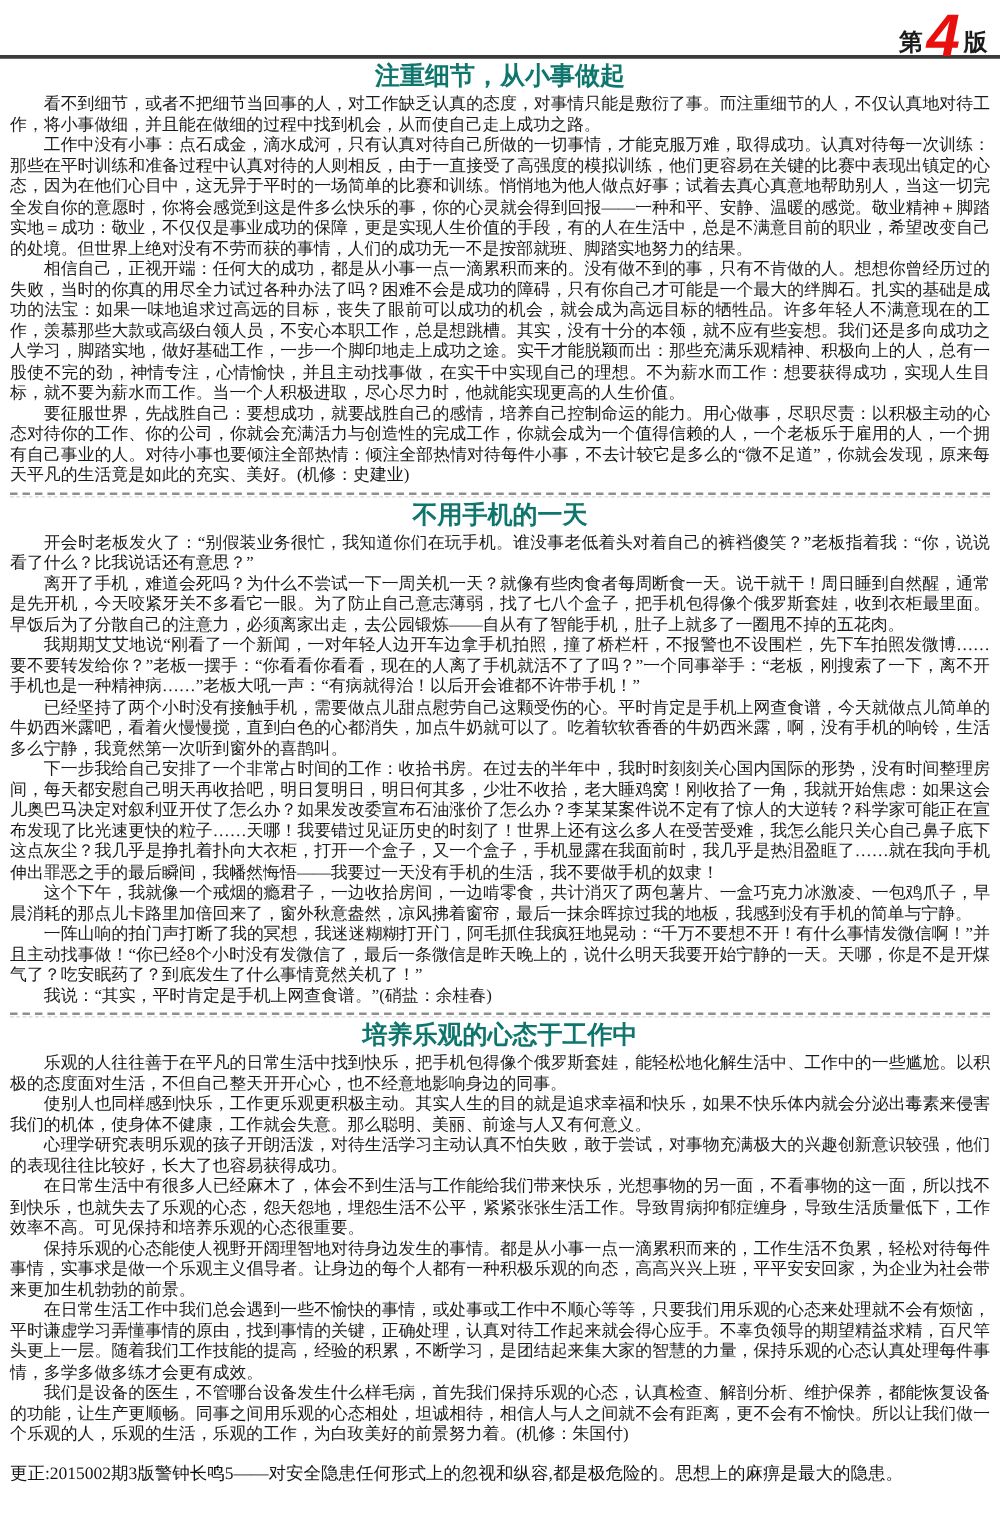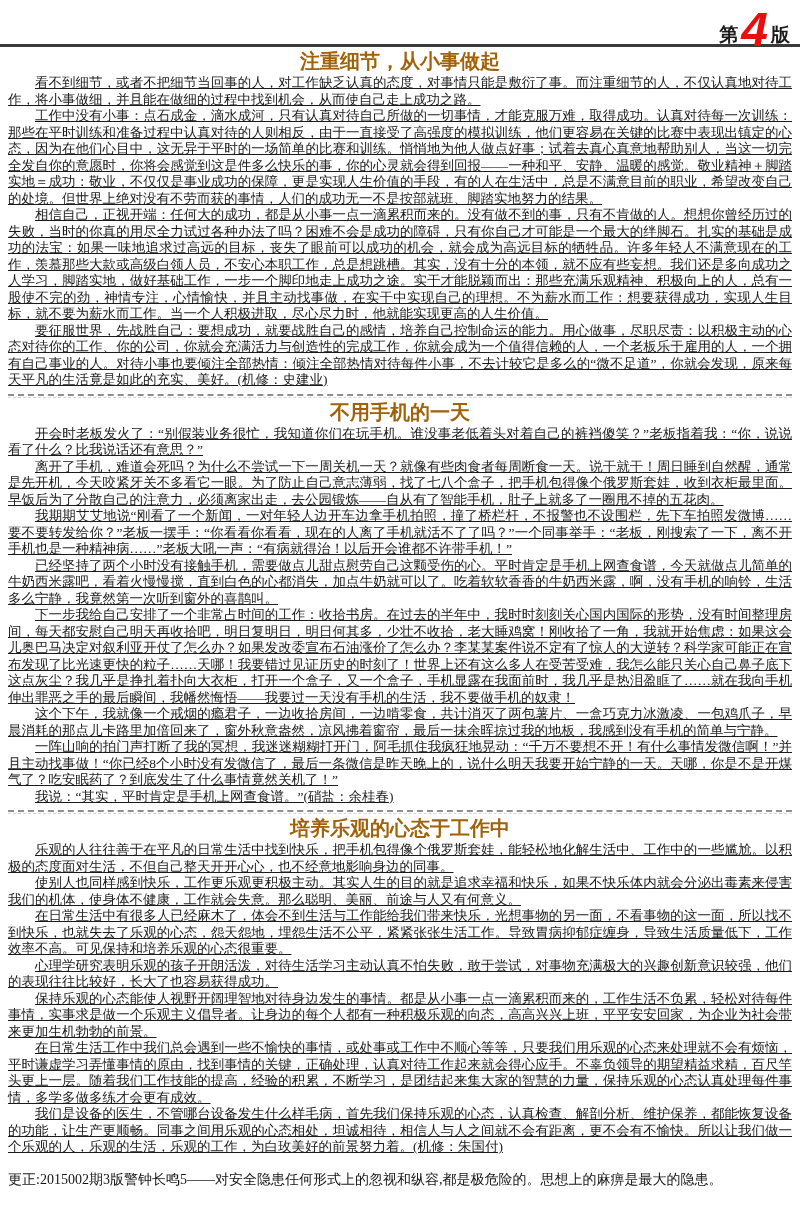--- a/index.html
+++ b/index.html
@@ -13,25 +13,25 @@
   .mast-label{position:absolute;right:2px;bottom:-4px;display:flex;align-items:flex-end;line-height:1;}
   .mast-char{font-size:19px;font-weight:700;padding-bottom:4px;}
   .mast-num{
     font-size:48px;font-weight:700;font-style:italic;line-height:0.78;
     margin:0 3px;font-family:"Liberation Sans",sans-serif;
   }
   .rule{border-top:3px solid #3a3a3a;margin:0 -8px;}
   
   .article-title{
     font-size:20px;font-weight:700;text-align:center;
-    margin:3px 0 3px;line-height:22px;color:#a16207;font-family:Liberation Serif, serif;
+    margin:3px 0 3px;line-height:22px;color:#0f766e;font-family:Liberation Serif, serif;
   }
   .article p{
     margin:0;font-size:13.5px;line-height:16.5px;
-    text-align:justify;text-indent:2em;color:#1b1b1b;text-decoration:underline;
+    text-align:justify;text-indent:2em;color:#1b1b1b;
   }
   .divider{
     height:1px;border-top:2px dashed #8f8f8f;border-bottom:1px dashed #d4d4d4;
     margin:5px 0 3px;
   }
   .correction{
     margin:14px 0 0 0;font-size:14px;line-height:20px;
     text-indent:0 !important;text-align:left !important;color:#151515;
   }
 </style>
@@ -70,22 +70,22 @@
     <p>一阵山响的拍门声打断了我的冥想，我迷迷糊糊打开门，阿毛抓住我疯狂地晃动：“千万不要想不开！有什么事情发微信啊！”并且主动找事做！“你已经8个小时没有发微信了，最后一条微信是昨天晚上的，说什么明天我要开始宁静的一天。天哪，你是不是开煤气了？吃安眠药了？到底发生了什么事情竟然关机了！”</p>
     <p>我说：“其实，平时肯定是手机上网查食谱。”(硝盐：余桂春)</p>
   </div>
 
   <div class="divider"></div>
 
   <div class="article">
     <h1 class="article-title">培养乐观的心态于工作中</h1>
     <p>乐观的人往往善于在平凡的日常生活中找到快乐，把手机包得像个俄罗斯套娃，能轻松地化解生活中、工作中的一些尴尬。以积极的态度面对生活，不但自己整天开开心心，也不经意地影响身边的同事。</p>
     <p>使别人也同样感到快乐，工作更乐观更积极主动。其实人生的目的就是追求幸福和快乐，如果不快乐体内就会分泌出毒素来侵害我们的机体，使身体不健康，工作就会失意。那么聪明、美丽、前途与人又有何意义。</p>
+    <p>心理学研究表明乐观的孩子开朗活泼，对待生活学习主动认真不怕失败，敢于尝试，对事物充满极大的兴趣创新意识较强，他们的表现往往比较好，长大了也容易获得成功。</p>
     <p>在日常生活中有很多人已经麻木了，体会不到生活与工作能给我们带来快乐，光想事物的另一面，不看事物的这一面，所以找不到快乐，也就失去了乐观的心态，怨天怨地，埋怨生活不公平，紧紧张张生活工作。导致胃病抑郁症缠身，导致生活质量低下，工作效率不高。可见保持和培养乐观的心态很重要。</p>
-    <p>心理学研究表明乐观的孩子开朗活泼，对待生活学习主动认真不怕失败，敢于尝试，对事物充满极大的兴趣创新意识较强，他们的表现往往比较好，长大了也容易获得成功。</p>
     <p>保持乐观的心态能使人视野开阔理智地对待身边发生的事情。都是从小事一点一滴累积而来的，工作生活不负累，轻松对待每件事情，实事求是做一个乐观主义倡导者。让身边的每个人都有一种积极乐观的向态，高高兴兴上班，平平安安回家，为企业为社会带来更加生机勃勃的前景。</p>
     <p>在日常生活工作中我们总会遇到一些不愉快的事情，或处事或工作中不顺心等等，只要我们用乐观的心态来处理就不会有烦恼，平时谦虚学习弄懂事情的原由，找到事情的关键，正确处理，认真对待工作起来就会得心应手。不辜负领导的期望精益求精，百尺竿头更上一层。随着我们工作技能的提高，经验的积累，不断学习，是团结起来集大家的智慧的力量，保持乐观的心态认真处理每件事情，多学多做多练才会更有成效。</p>
     <p>我们是设备的医生，不管哪台设备发生什么样毛病，首先我们保持乐观的心态，认真检查、解剖分析、维护保养，都能恢复设备的功能，让生产更顺畅。同事之间用乐观的心态相处，坦诚相待，相信人与人之间就不会有距离，更不会有不愉快。所以让我们做一个乐观的人，乐观的生活，乐观的工作，为白玫美好的前景努力着。(机修：朱国付)</p>
   </div>
 
   <p class="correction">更正:2015002期3版警钟长鸣5——对安全隐患任何形式上的忽视和纵容,都是极危险的。思想上的麻痹是最大的隐患。</p>
 
 </div>
 
 </body></html>

